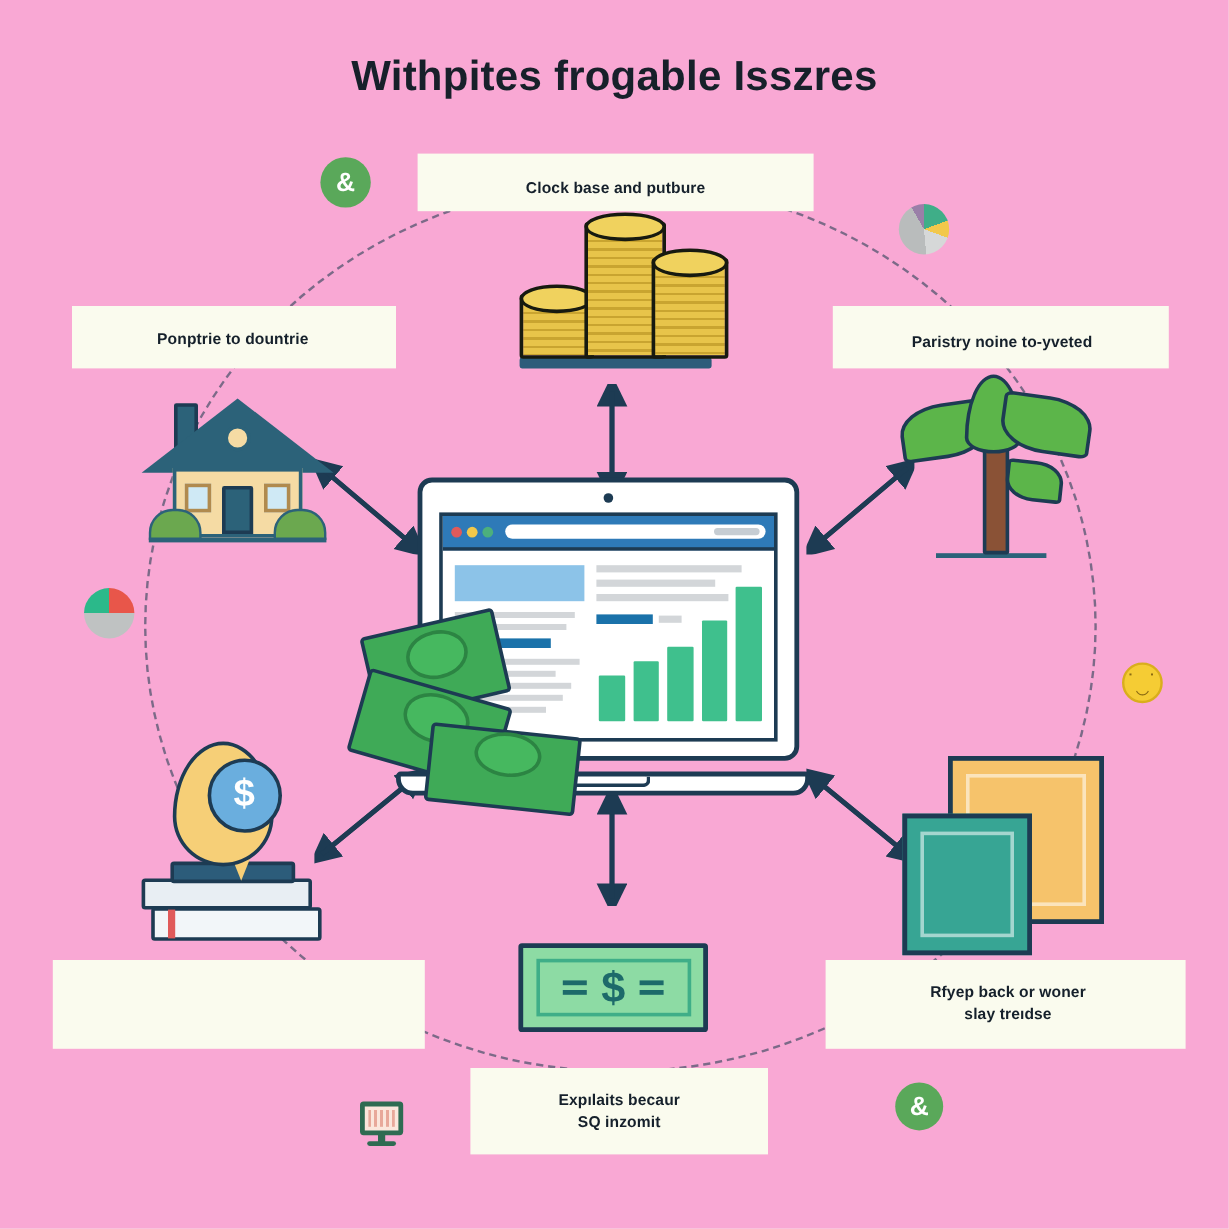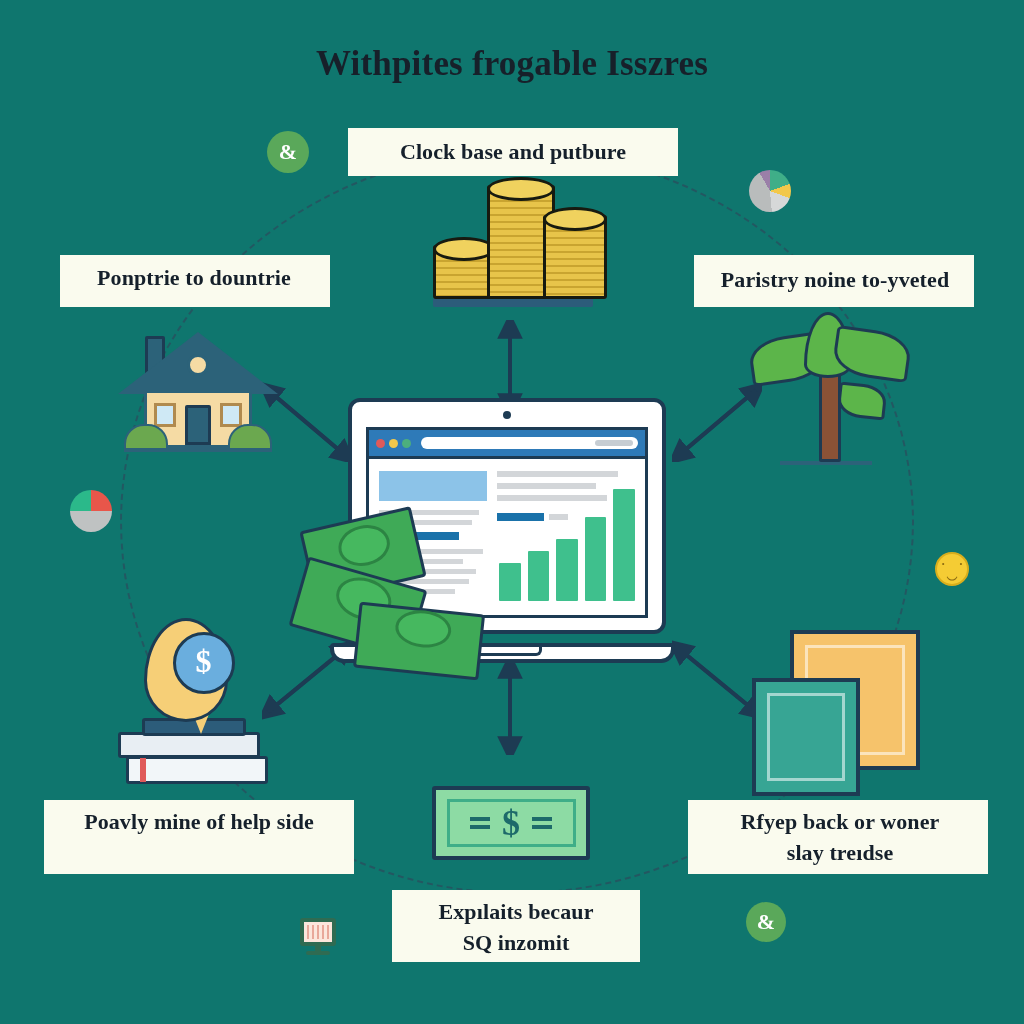--- a/index.html
+++ b/index.html
@@ -2,29 +2,29 @@
 <html><head>
 <meta charset="utf-8">
 <style>
   html,body{margin:0;padding:0;}
   body{
     width:1024px;height:1024px;
     background:#fafbee;
     font-family:"Liberation Sans", sans-serif;
     overflow:hidden;
   }
-  #stage{position:relative;width:1024px;height:1024px;background:#0f766e;font-family:Liberation Serif, serif;}
+  #stage{position:relative;width:1024px;height:1024px;background:#f9a8d4;}
 
   .ttl{
     position:absolute;left:0;top:44px;width:1024px;text-align:center;
     font-size:35px;font-weight:bold;color:#17202a;letter-spacing:.2px;
   }
   .lab{
-    position:absolute;font-size:22px;font-weight:bold;color:#15202b;
-    text-align:center;line-height:1.42;letter-spacing:.1px;
+    position:absolute;font-size:13px;font-weight:bold;color:#15202b;
+    text-align:center;line-height:1.42;letter-spacing:.1px;margin-top:12px;
   }
 
   
   .orbit{
     position:absolute;left:120px;top:150px;width:790px;height:740px;
     border:2.5px dashed #30455a;border-radius:50%;
     opacity:.62;
   }
   .orbit-mask{position:absolute;background:#fafbee;}
 
@@ -360,21 +360,20 @@
     <div style="position:absolute;inset:3px;background:repeating-linear-gradient(to right,#e8a89a 0 2px,#fbe6dc 2px 5px);"></div>
   </div>
   <div class="monstand" style="left:315px;top:944px;width:6px;height:9px;"></div>
   <div class="monstand" style="left:306px;top:951px;width:24px;height:4px;border-radius:2px;"></div>
 
   <div class="lab" style="left:348px;top:136px;width:330px;">Clock base and putbure</div>
   <div class="lab" style="left:58px;top:262px;width:272px;">Ponptrie to dountrie</div>
   <div class="lab" style="left:696px;top:264px;width:278px;">Paristry noine to-yveted</div>
 
   <div class="lab" style="left:44px;top:806px;width:310px;">
-    <div>Poavly mine of help side</div>
   </div>
 
   <div class="lab" style="left:392px;top:896px;width:248px;">
     <div>Expılaits becaur</div>
     <div>SQ inzomit</div>
   </div>
 
   <div class="lab" style="left:690px;top:806px;width:300px;">
     <div>Rfyep back or woner</div>
     <div>slay treıdse</div>

